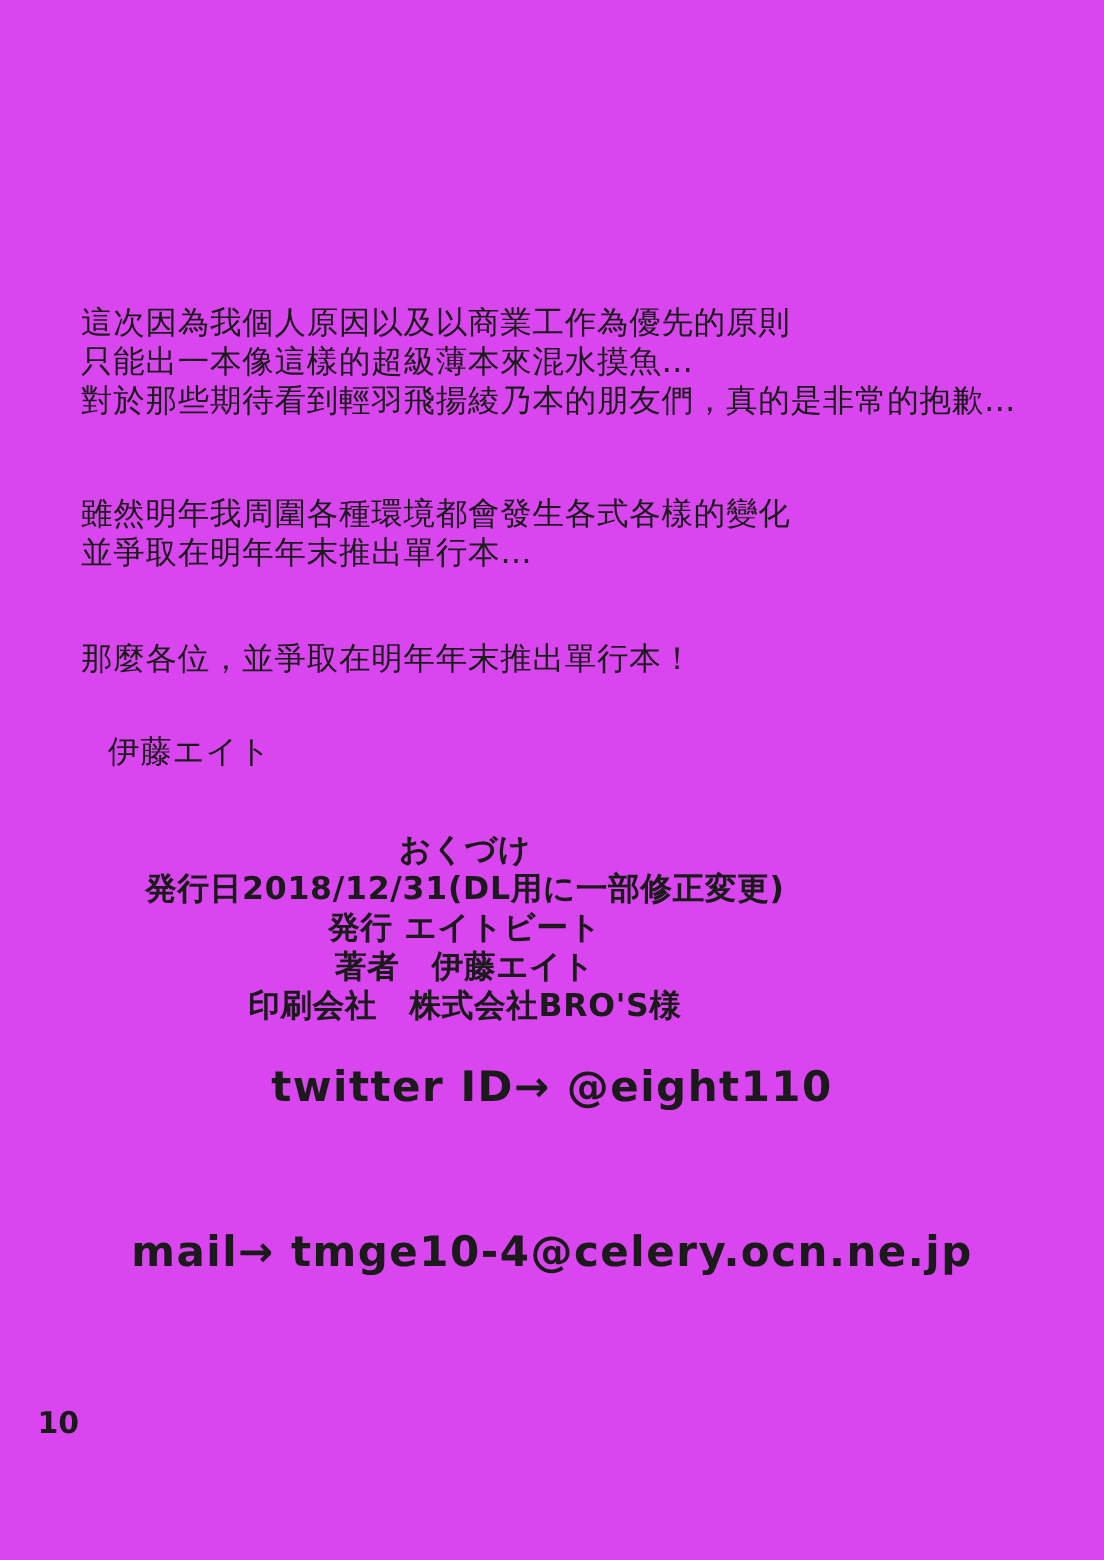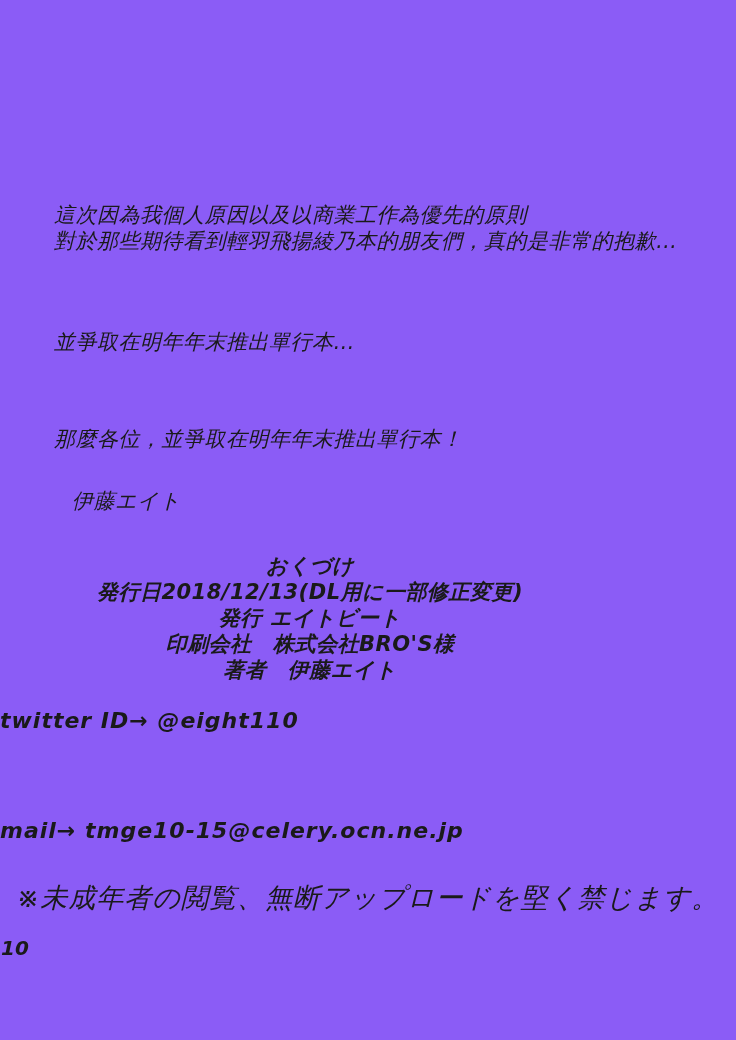--- a/index.html
+++ b/index.html
@@ -10,23 +10,22 @@
     width: 736px;
     height: 1040px;
     background: #ffffff;
     font-family: "DejaVu Sans", sans-serif;
     color: #1a1a1a;
   }
   .page {
     position: relative;
     width: 736px;
     height: 1040px;
-    background: #8b5cf6;
+    background: #d946ef;
     overflow: hidden;
-    font-style: italic;
   }
   .cjk-block {
     position: absolute;
     white-space: nowrap;
     font-size: 21px;
     line-height: 26px;
     letter-spacing: 0.5px;
     font-weight: 500;
   }
   #para1 { left: 54px; top: 202px; }
@@ -38,22 +37,22 @@
     top: 553px;
     width: 620px;
     text-align: center;
     white-space: nowrap;
     font-weight: 600;
   }
   .contact-line {
     position: absolute;
     left: 0;
     width: 736px;
-    text-align: left;
-    font-size: 22px;
+    text-align: center;
+    font-size: 28px;
     letter-spacing: 1px;
     font-weight: 600;
     white-space: nowrap;
   }
   #contact-twitter { top: 708px; }
   #contact-pixiv   { top: 763px; }
   #contact-mail    { top: 818px; }
   #warning {
     position: absolute;
     left: 0;
@@ -64,48 +63,50 @@
     letter-spacing: 1px;
     white-space: nowrap;
     font-weight: 500;
   }
   #page-number {
     position: absolute;
     left: 1px;
     top: 936px;
     font-size: 20px;
     font-weight: 600;
+    padding-left: 24px;
   }
 </style>
 </head>
 <body>
 
 <div class="page">
 
   <div class="cjk-block" id="para1">
     <div>這次因為我個人原因以及以商業工作為優先的原則</div>
+    <div>只能出一本像這樣的超級薄本來混水摸魚…</div>
     <div>對於那些期待看到輕羽飛揚綾乃本的朋友們，真的是非常的抱歉…</div>
   </div>
 
   <div class="cjk-block" id="para2">
+    <div>雖然明年我周圍各種環境都會發生各式各樣的變化</div>
     <div>並爭取在明年年末推出單行本…</div>
   </div>
 
   <div class="cjk-block" id="farewell">那麼各位，並爭取在明年年末推出單行本！</div>
 
   <div class="cjk-block" id="signature">伊藤エイト</div>
 
   <div class="cjk-block" id="colophon">
     <div>おくづけ</div>
-    <div>発行日2018/12/13(DL用に一部修正変更)</div>
+    <div>発行日2018/12/31(DL用に一部修正変更)</div>
     <div>発行 エイトビート</div>
+    <div>著者　伊藤エイト</div>
     <div>印刷会社　株式会社BRO'S様</div>
-    <div>著者　伊藤エイト</div>
   </div>
 
   <div class="contact-line" id="contact-twitter">twitter ID→ @eight110</div>
-  <div class="contact-line" id="contact-mail">mail→ tmge10-15@celery.ocn.ne.jp</div>
+  <div class="contact-line" id="contact-mail">mail→ tmge10-4@celery.ocn.ne.jp</div>
 
-  <div id="warning">※未成年者の閲覧、無断アップロードを堅く禁じます。</div>
 
   <div id="page-number">10</div>
 
 </div>
 
 </body></html>

